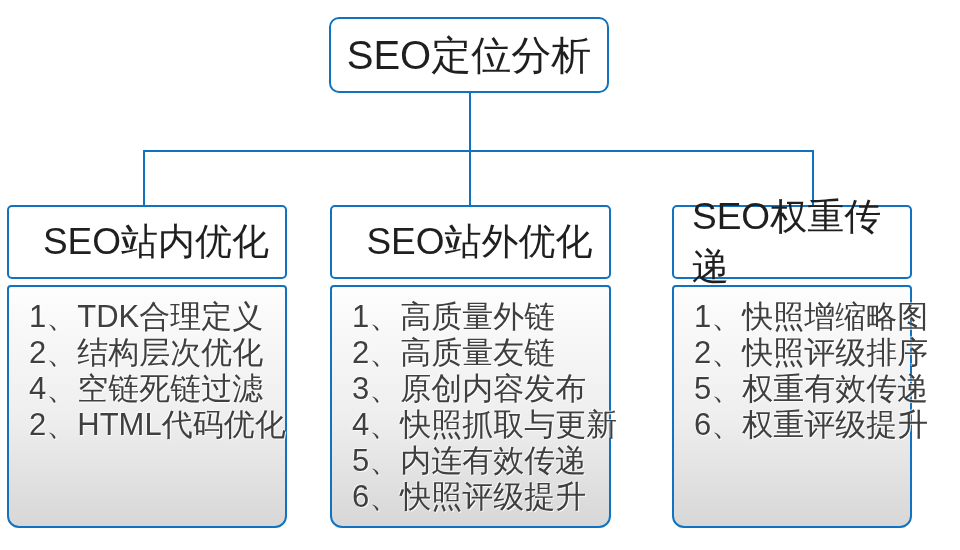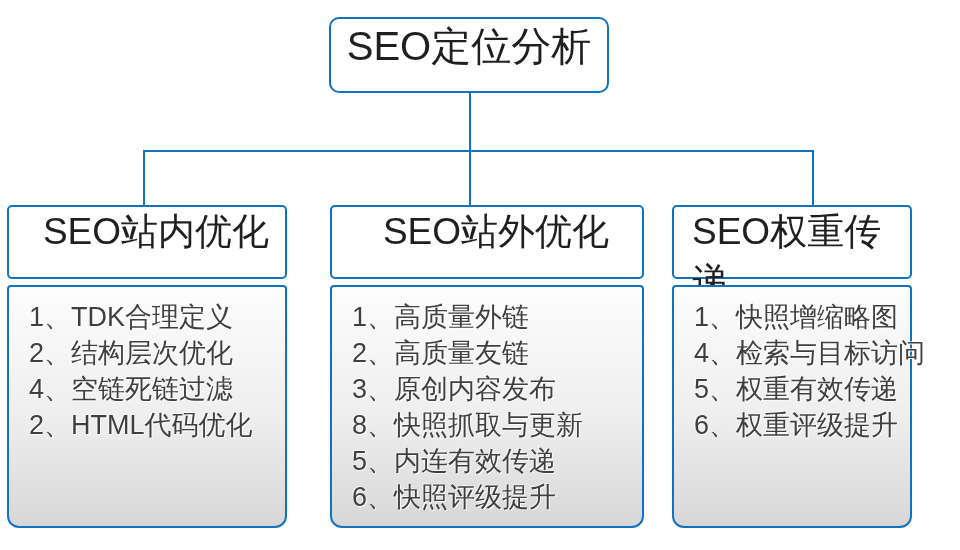--- a/index.html
+++ b/index.html
@@ -14,56 +14,56 @@
     height: 550px;
     background: #ffffff;
     overflow: hidden;
   }
   .node {
     position: absolute;
     box-sizing: border-box;
     border: 2px solid #1173bf;
     background: #ffffff;
     display: flex;
-    align-items: flex-start;
+    align-items: center;
     justify-content: center;
     color: #1f1f1f;
   }
   .root-box {
     left: 329px; top: 17px;
     width: 280px; height: 76px;
     border-radius: 10px;
     font-size: 40px;
   }
   .hdr {
     top: 205px;
     height: 74px;
     border-radius: 5px;
     font-size: 37px;
     padding-left: 18px;
   }
   .col1 { left: 7px;   width: 280px; }
-  .col2 { left: 330px; width: 314px; }
+  .col2 { left: 330px; width: 281px; }
   .col3 { left: 672px; width: 240px; }
   .list {
     position: absolute;
     box-sizing: border-box;
     top: 285px;
     height: 243px;
     margin: 0;
     border: 2px solid #1173bf;
     border-radius: 4px 4px 12px 12px;
     background: linear-gradient(to bottom, #fdfdfd 0%, #eeeeee 55%, #d7d7d7 100%);
     list-style: none;
     padding: 12px 0 0 20px;
   }
   .list li {
     height: 36px;
     line-height: 36px;
-    font-size: 27px;
+    font-size: 31px;
     color: #3f3f3f;
     white-space: nowrap;
     text-shadow: 1px 1px 0 rgba(255,255,255,0.85), -1px -1px 0 rgba(255,255,255,0.6);
   }
   .line {
     position: absolute;
     background: #1173bf;
   }
   .stem   { left: 469px; top: 91px;  width: 2px;   height: 60px; }
   .hline  { left: 143px; top: 150px; width: 671px; height: 2px; }
@@ -96,28 +96,28 @@
     <li>2、HTML代码优化</li>
   </ul>
 
   <div class="node hdr col2">
     <span>SEO站外优化</span>
   </div>
   <ul class="list col2">
     <li>1、高质量外链</li>
     <li>2、高质量友链</li>
     <li>3、原创内容发布</li>
-    <li>8、快照抓取与更新</li>
+    <li>4、快照抓取与更新</li>
     <li>5、内连有效传递</li>
     <li>6、快照评级提升</li>
   </ul>
 
   <div class="node hdr col3">
     <span>SEO权重传递</span>
   </div>
   <ul class="list col3">
     <li>1、快照增缩略图</li>
-    <li>4、检索与目标访问</li>
+    <li>2、快照评级排序</li>
     <li>5、权重有效传递</li>
     <li>6、权重评级提升</li>
   </ul>
 
 </div>
 
 </body></html>

